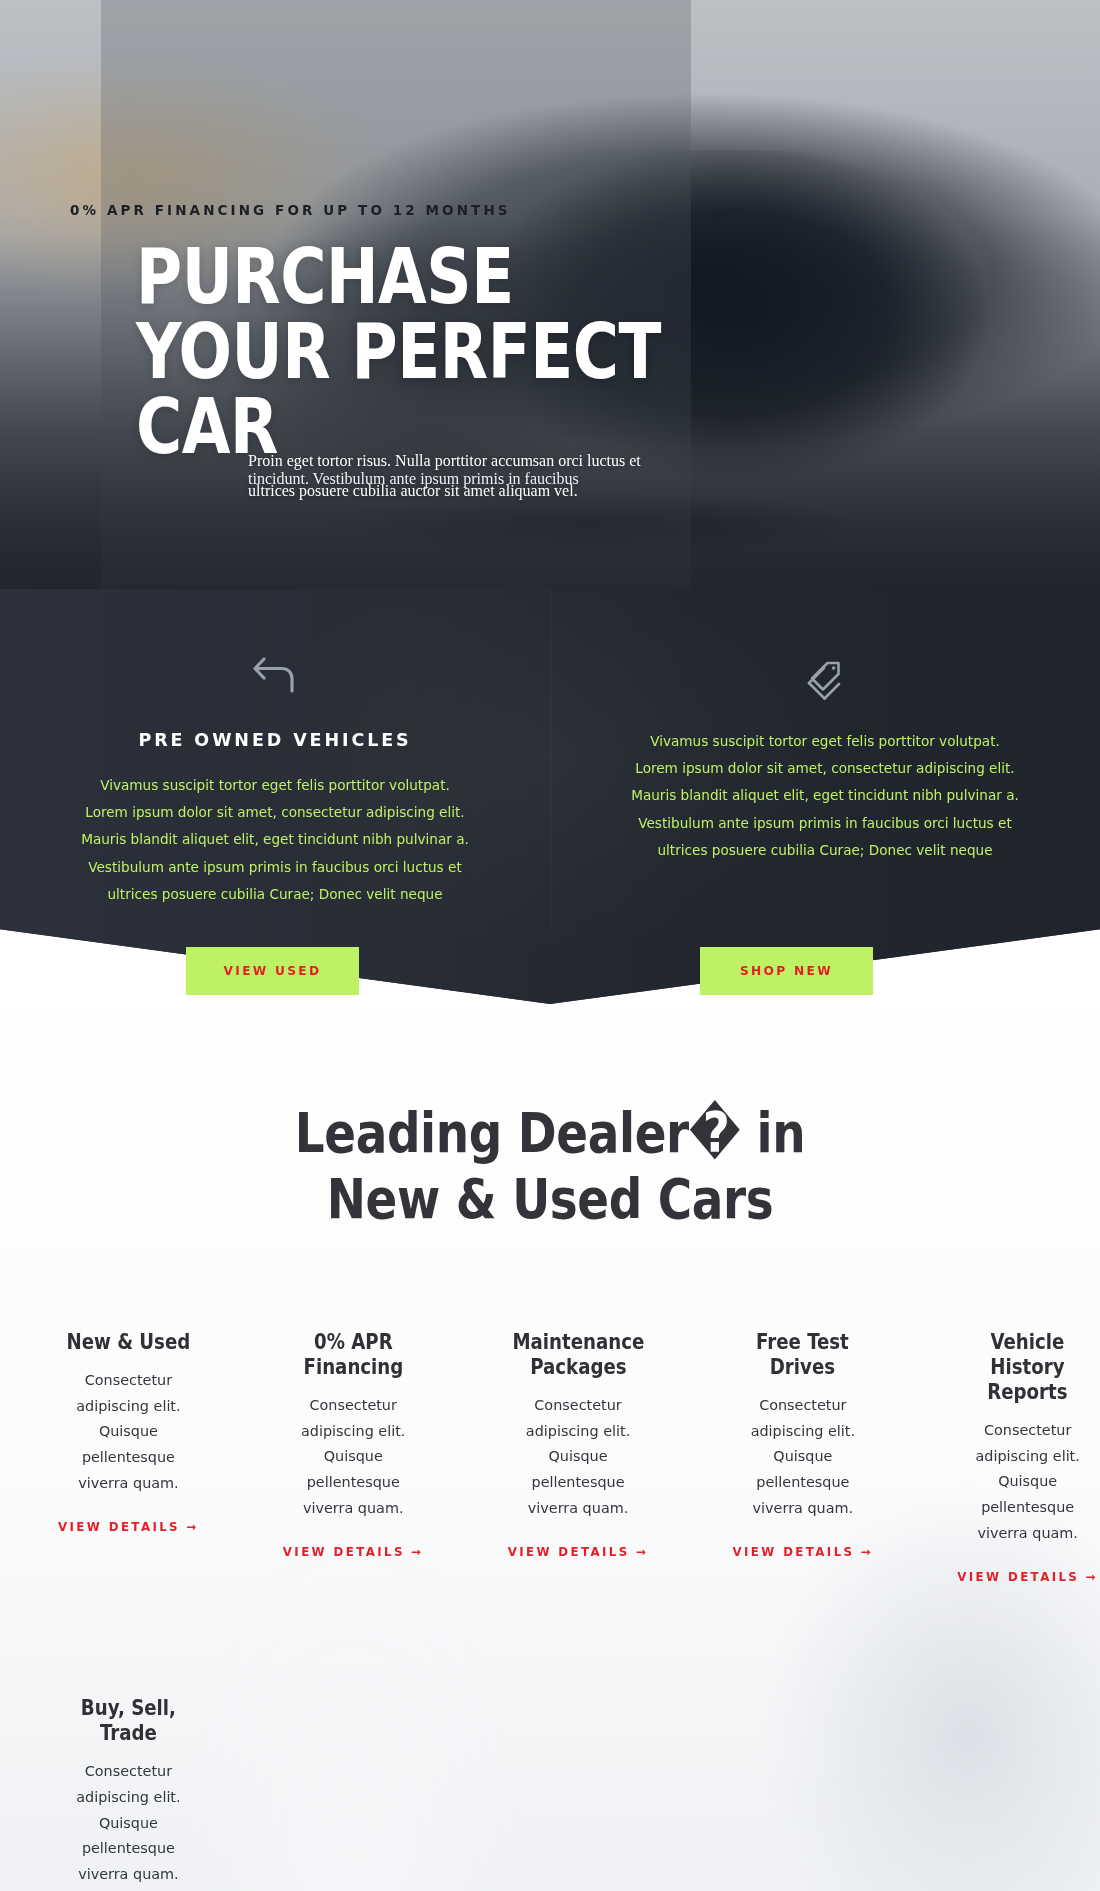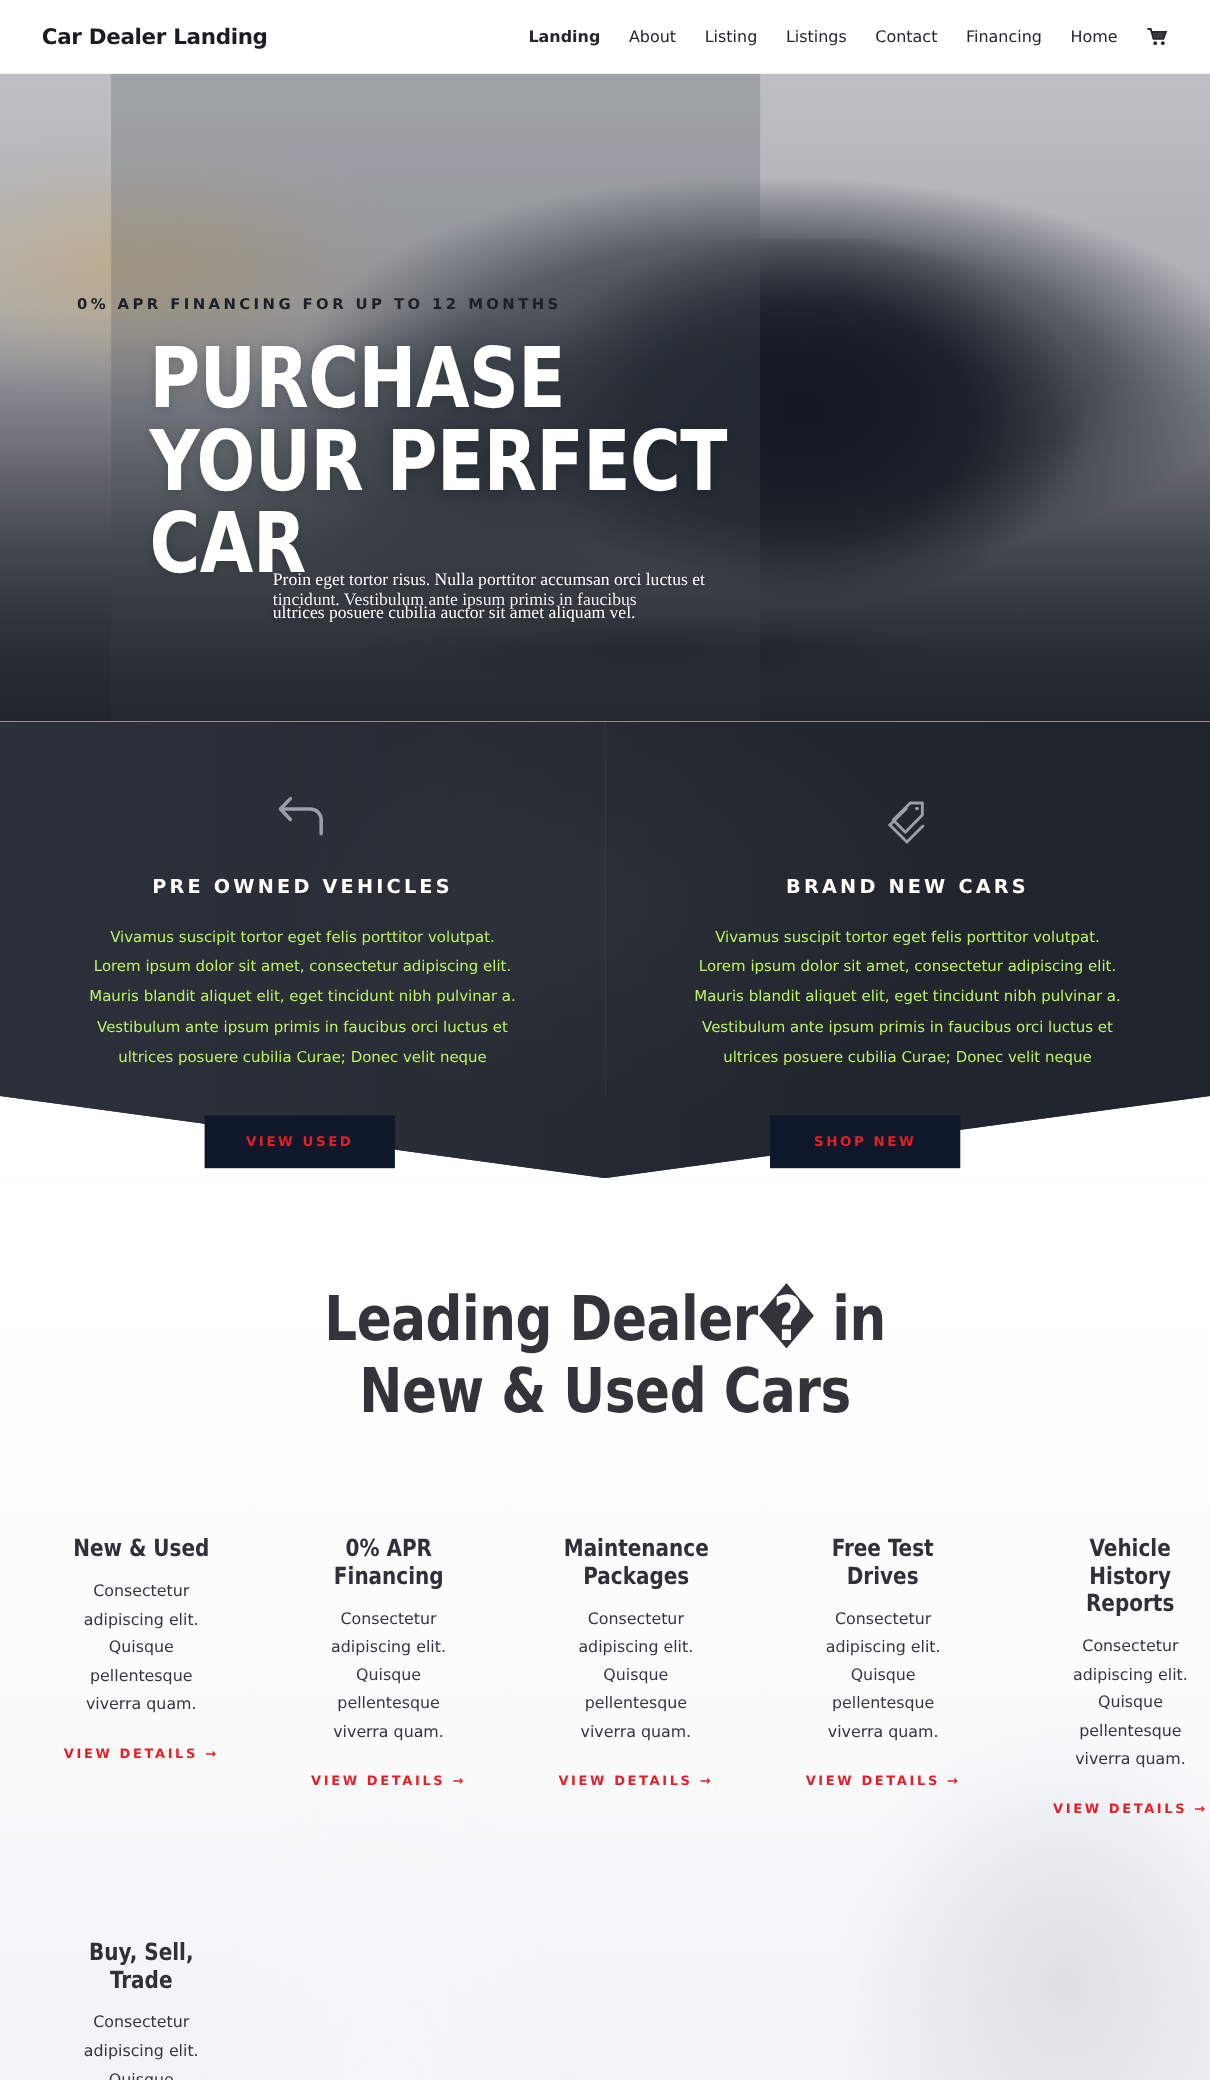--- a/index.html
+++ b/index.html
@@ -171,21 +171,21 @@
     line-height:2.0;
     color:#bef264;
   }
   .btn-row {
     position:relative;
     height:0;
     z-index:8;
   }
   .ghost-btn {
     position:absolute;
-    background:#0f172a;
+    background:#bef264;
     color:#e41f26;
     border:0;
     padding:17px 10px;
     width:173px;
     font-family:"DejaVu Sans", sans-serif;
     font-size:12.2px;
     font-weight:700;
     letter-spacing:2.3px;
     cursor:pointer;
     text-align:center;
@@ -258,39 +258,20 @@
     text-decoration:none;
     cursor:pointer;
     white-space:nowrap;
   }
 </style>
 </head>
 <body>
 
 <div class="page">
 
-  <div class="header">
-    <div class="brand">Car Dealer Landing</div>
-    <div class="nav">
-      <a class="nav-item active">Landing</a>
-      <a class="nav-item">About</a>
-      <a class="nav-item">Listing</a>
-      <a class="nav-item">Listings</a>
-      <a class="nav-item">Contact</a>
-      <a class="nav-item">Financing</a>
-      <a class="nav-item">Home</a>
-      <span class="cart-btn">
-        <svg width="19" height="17" viewBox="0 0 19 17" fill="none">
-          <path d="M0.5 1.2h2.6l2.5 9.1h9.1l2.3-6.4H4.2" stroke="#25272c" stroke-width="1.6" stroke-linecap="square" fill="#25272c" fill-opacity="0.9"></path>
-          <circle cx="7.2" cy="14.3" r="1.7" fill="#25272c"></circle>
-          <circle cx="14.1" cy="14.3" r="1.7" fill="#25272c"></circle>
-        </svg>
-      </span>
-    </div>
-  </div>
 
   <div class="hero">
     <div class="hero-photo"></div>
     <div class="hero-car"></div>
     <div class="hero-shadow"></div>
     <div class="hero-veil"></div>
     <div class="hero-darken"></div>
 
     <div class="hero-content">
       <div class="hero-eyebrow">0% APR FINANCING FOR UP TO 12 MONTHS</div>
@@ -321,21 +302,20 @@
       <div class="dark-col">
         <div class="card-icon">
           <svg width="48" height="50" viewBox="0 0 48 50" fill="none">
             <path d="M11 28.5L26.5 13L37.5 13L37.5 24L22 39.5L11 28.5Z" stroke="#9aa0aa" stroke-width="2.6" stroke-linejoin="round"></path>
             <path d="M8 33L23.5 48.5" stroke="#9aa0aa" stroke-width="2.6" stroke-linecap="round"></path>
             <path d="M8 33L23 18" stroke="#9aa0aa" stroke-width="2.6" stroke-linecap="round"></path>
             <path d="M23.5 48.5L38 34" stroke="#9aa0aa" stroke-width="2.6" stroke-linecap="round"></path>
             <circle cx="32.6" cy="18" r="1.7" fill="#9aa0aa"></circle>
           </svg>
         </div>
-        <div class="card-title">BRAND NEW CARS</div>
         <p class="card-body">Vivamus suscipit tortor eget felis porttitor volutpat. Lorem ipsum dolor sit amet, consectetur adipiscing elit. Mauris blandit aliquet elit, eget tincidunt nibh pulvinar a. Vestibulum ante ipsum primis in faucibus orci luctus et ultrices posuere cubilia Curae; Donec velit neque</p>
       </div>
     </div>
 
     <div class="btn-row">
       <button class="ghost-btn left">VIEW USED</button>
       <button class="ghost-btn right">SHOP NEW</button>
     </div>
   </div>
 

